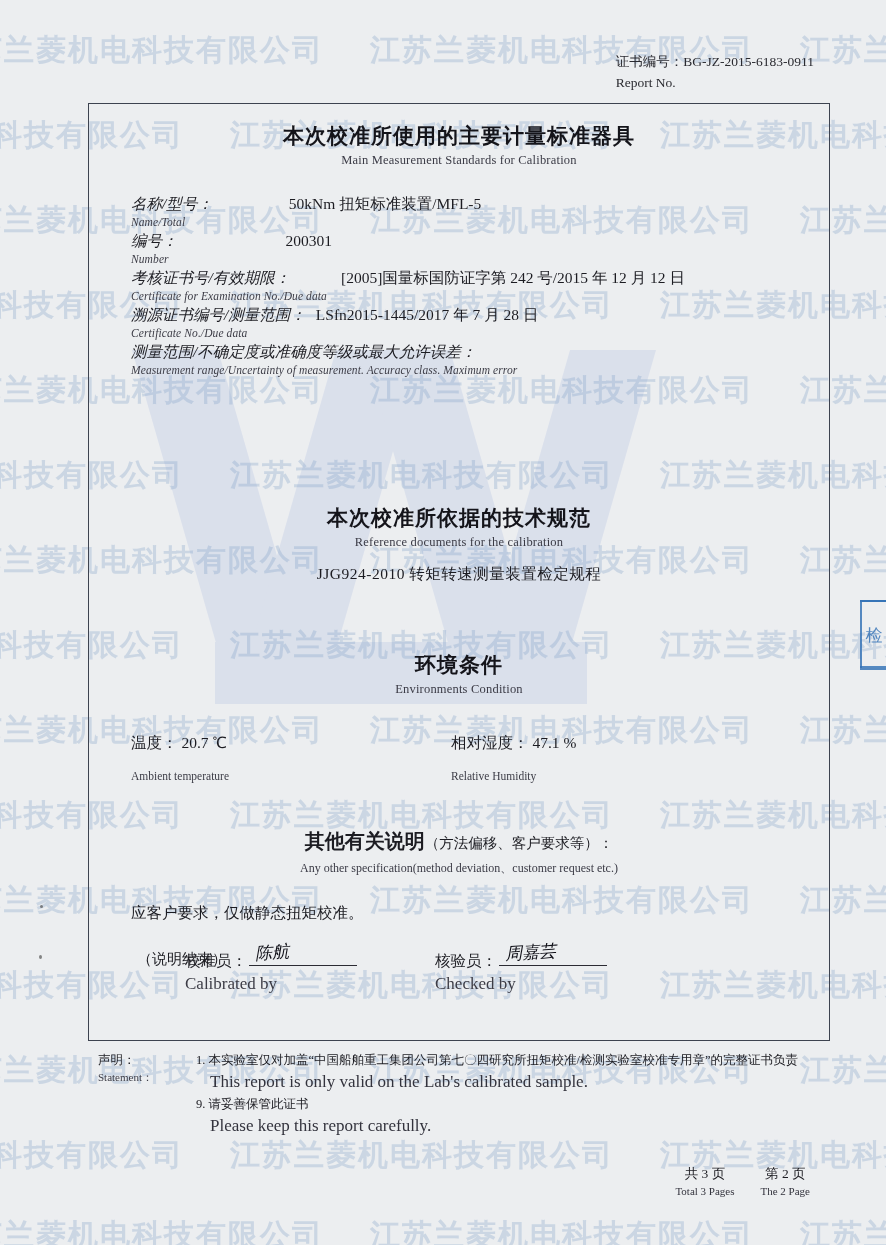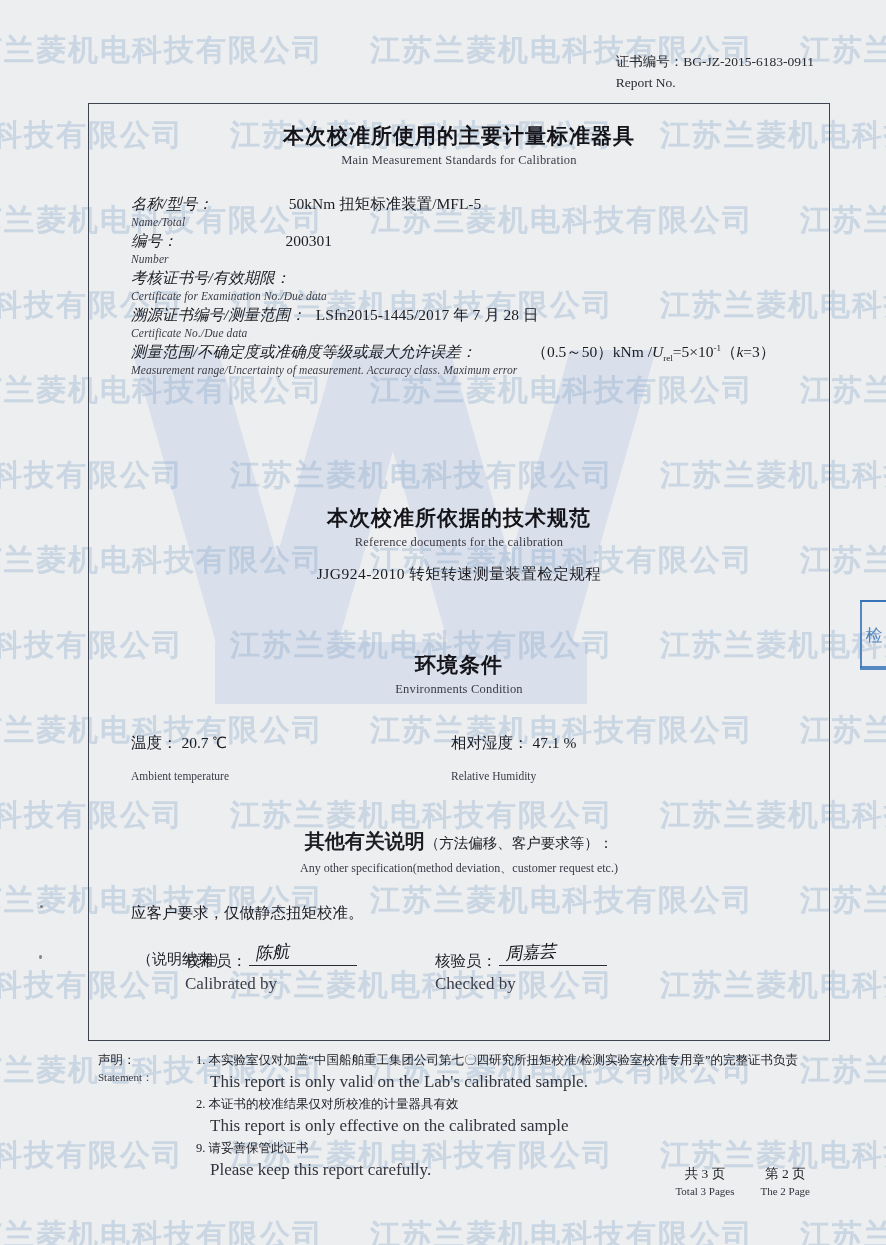--- a/index.html
+++ b/index.html
@@ -357,37 +357,35 @@
           <span class="en">Number</span>
         </div>
         <div class="std-value">200301</div>
       </div>
 
       <div class="std-row row-c">
         <div class="std-label">
           <span>考核证书号/有效期限：</span>
           <span class="en">Certificate for Examination No./Due data</span>
         </div>
+        <div class="std-value">[2005]国量标国防证字第 242 号/2015 年 12 月 12 日</div>
       </div>
 
       <div class="std-row row-d">
         <div class="std-label">
           <span>溯源证书编号/测量范围：</span>
           <span class="en">Certificate No./Due data</span>
         </div>
         <div class="std-value">LSfn2015-1445/2017 年 7 月 28 日</div>
       </div>
 
       <div class="std-row row-e">
         <div class="std-label">
           <span>测量范围/不确定度或准确度等级或最大允许误差：</span>
           <span class="en">Measurement range/Uncertainty of measurement. Accuracy class. Maximum error</span>
-        </div>
-        <div class="std-value">
-          （0.5～50）kNm /<span class="ital">U</span><span class="sub">rel</span>=5×10<span class="sup">-1</span>（<span class="ital">k</span>=3）
         </div>
       </div>
 
     </div>
   </div>
 
   <div class="block-2">
     <div class="section-title">本次校准所依据的技术规范</div>
     <div class="section-title-en">Reference documents for the calibration</div>
     <div class="ref-doc">JJG924-2010  转矩转速测量装置检定规程</div>
@@ -437,24 +435,20 @@
   <div class="statement-label">
     <span class="cn">声明：</span>
     <span class="en">Statement：</span>
   </div>
   <ul class="statement-list">
     <li>
       <span>1. 本实验室仅对加盖“中国船舶重工集团公司第七〇四研究所扭矩校准/检测实验室校准专用章”的完整证书负责</span>
       <span class="en">This report is only valid on the Lab's calibrated sample.</span>
     </li>
     <li>
-      <span>2. 本证书的校准结果仅对所校准的计量器具有效</span>
-      <span class="en">This report is only effective on the calibrated sample</span>
-    </li>
-    <li>
       <span>9. 请妥善保管此证书</span>
       <span class="en">Please keep this report carefully.</span>
     </li>
   </ul>
 </div>
 
 <div class="page-footer">
   <div>
     <span>共 3 页</span>
     <span class="en">Total 3 Pages</span>

